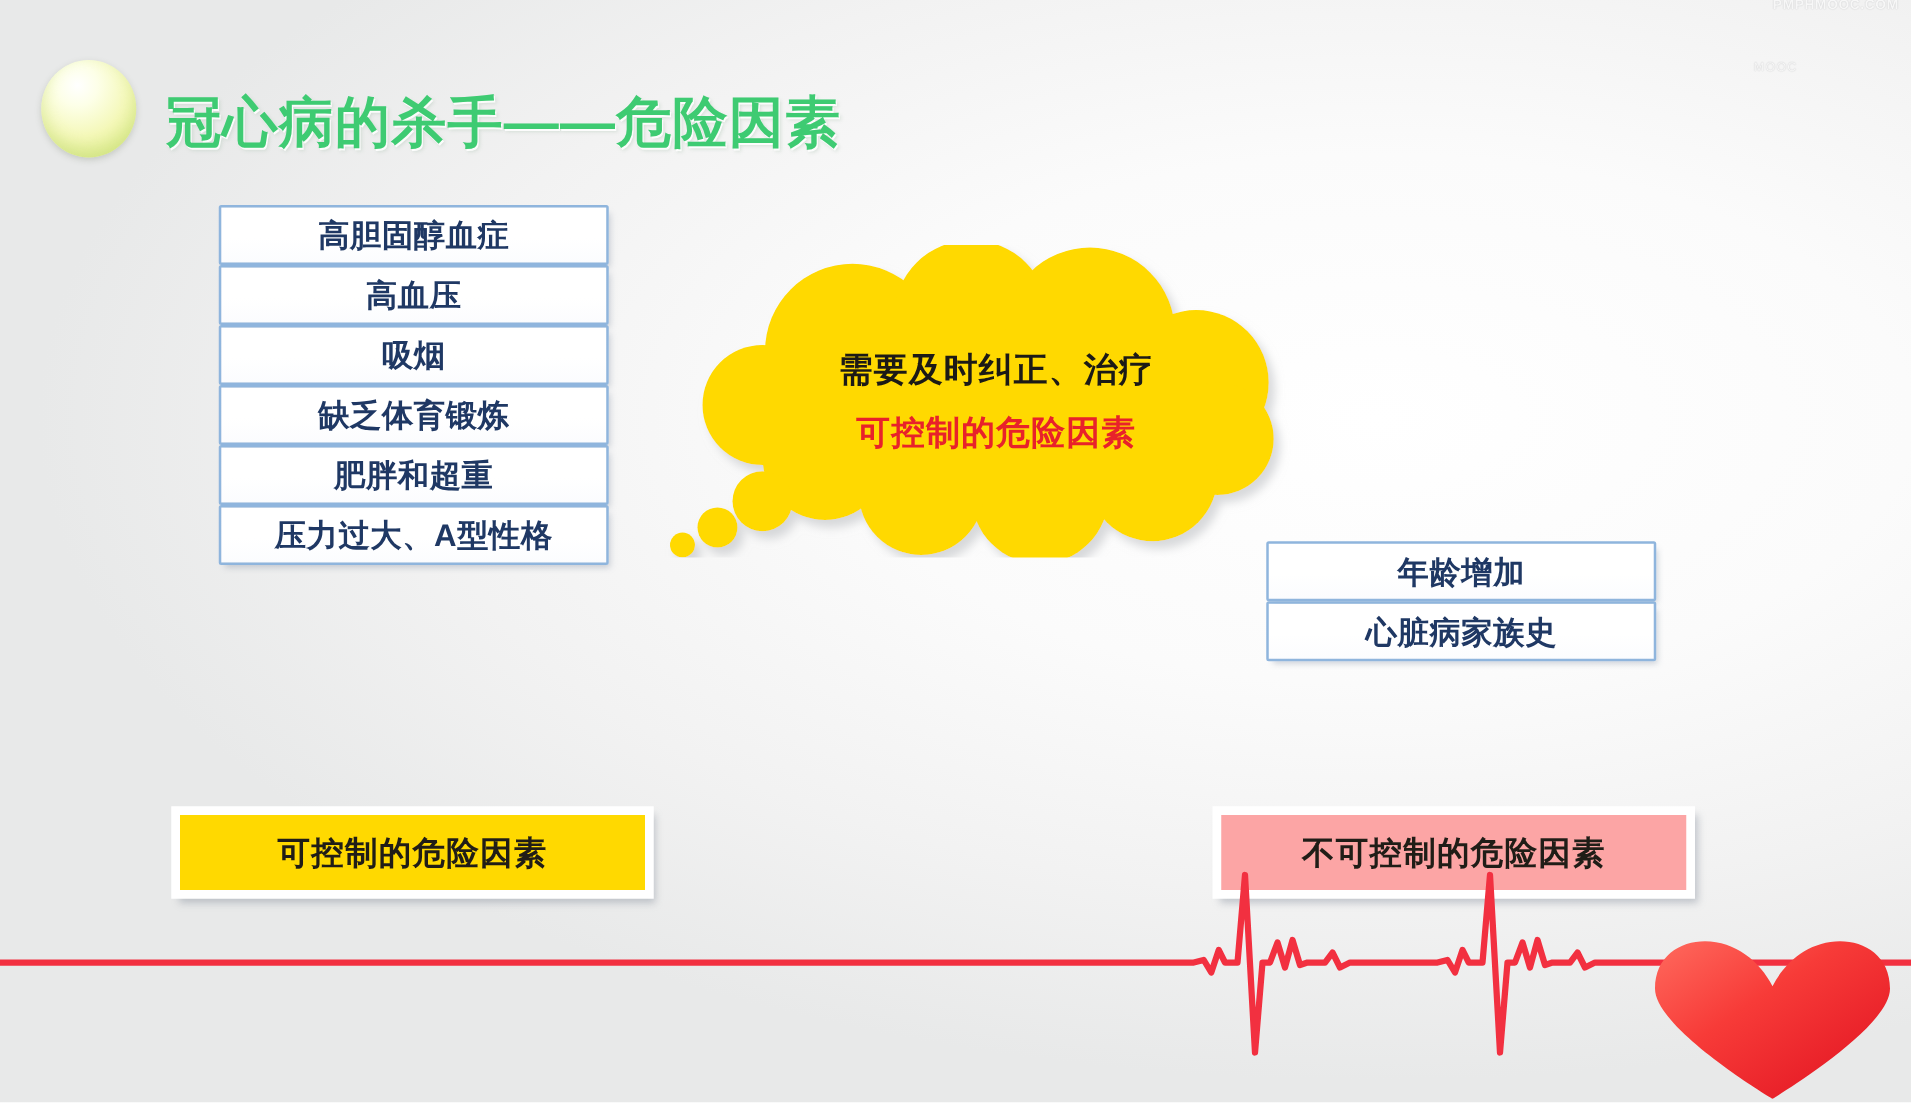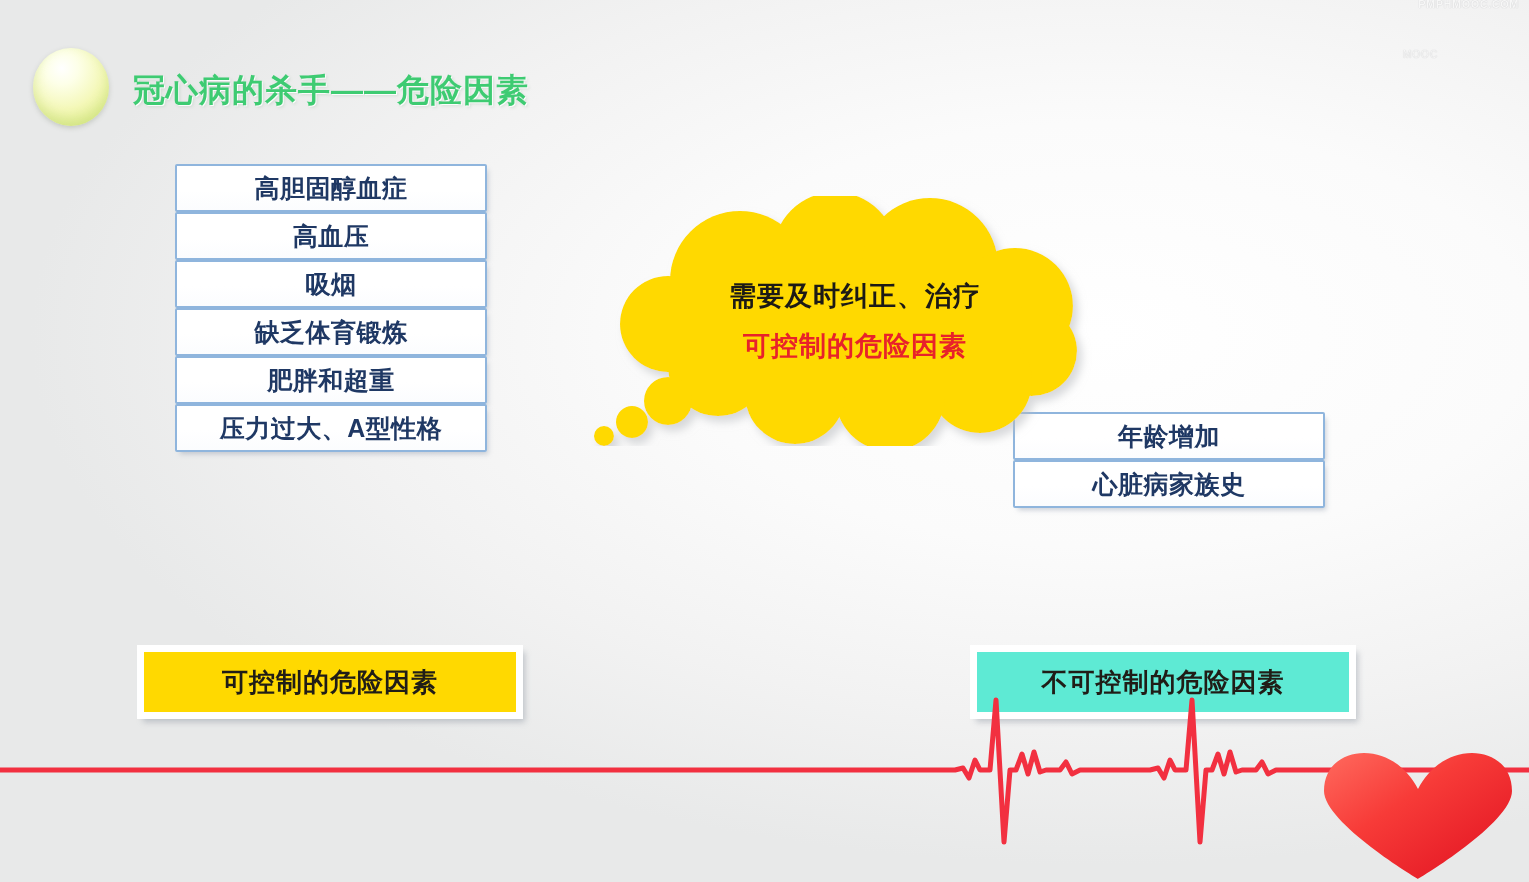--- a/index.html
+++ b/index.html
@@ -38,30 +38,30 @@
 
   
   #title-bullet{
     position:absolute;left:33px;top:48px;width:76px;height:78px;border-radius:50%;
     background:
       radial-gradient(circle at 38% 26%, #ffffff 0%, #fdffe8 22%, #f4f8b9 55%, #e4f093 80%, #cfe578 100%);
     box-shadow:0 2px 5px rgba(120,130,110,.30), inset 0 -6px 12px rgba(190,215,120,.45);
   }
   #page-title{
     position:absolute;left:133px;top:69px;
-    font-size:32px;font-weight:bold;letter-spacing:1px;
+    font-size:44px;font-weight:bold;letter-spacing:1px;
     color:#3ecb72;
     text-shadow:1px 1px 0 rgba(255,255,255,.9), 2px 2px 3px rgba(180,200,185,.45);
     white-space:nowrap;
   }
 
   
   .factor-col{position:absolute;}
   #col-left{left:175px;top:164px;width:312px;}
-  #col-right{left:1013px;top:412px;width:312px;}
+  #col-right{left:1013px;top:433px;width:312px;}
   .factor-box{
     position:relative;height:44px;
     border:2px solid #8fb5dd;border-radius:2px;
     background:linear-gradient(180deg,#ffffff 0%,#ffffff 55%,#fbfcfe 100%);
     box-shadow:3px 4px 5px -2px rgba(120,135,155,.38);
     display:flex;align-items:center;justify-content:center;
   }
   .factor-box .label{
     font-size:25px;font-weight:bold;color:#1f3864;letter-spacing:.5px;
     white-space:nowrap;
@@ -76,24 +76,24 @@
   }
   .banner .fill{
     width:100%;height:100%;display:flex;align-items:center;justify-content:center;
   }
   .banner .label{
     font-size:26px;font-weight:bold;color:#201d17;letter-spacing:1px;white-space:nowrap;
   }
   #banner-controllable{left:137px;top:645px;}
   #banner-controllable .fill{background:#ffd900;}
   #banner-uncontrollable{left:970px;top:645px;}
-  #banner-uncontrollable .fill{background:#5eead4;}
-
-  
-  #cloud-wrap{position:absolute;left:590px;top:196px;width:520px;height:250px;text-decoration:underline;}
+  #banner-uncontrollable .fill{background:#fca5a5;}
+
+  
+  #cloud-wrap{position:absolute;left:532px;top:196px;width:520px;height:250px;text-decoration:underline;}
   #cloud-wrap svg{position:absolute;left:0;top:0;}
   #cloud-text{
     position:absolute;left:0;top:0;width:520px;height:250px;
     display:flex;flex-direction:column;align-items:center;justify-content:center;
     padding-left:10px;box-sizing:border-box;
   }
   #cloud-text .line1{
     font-size:27px;font-weight:bold;color:#1c1a16;letter-spacing:1px;
     margin-bottom:14px;white-space:nowrap;
   }

